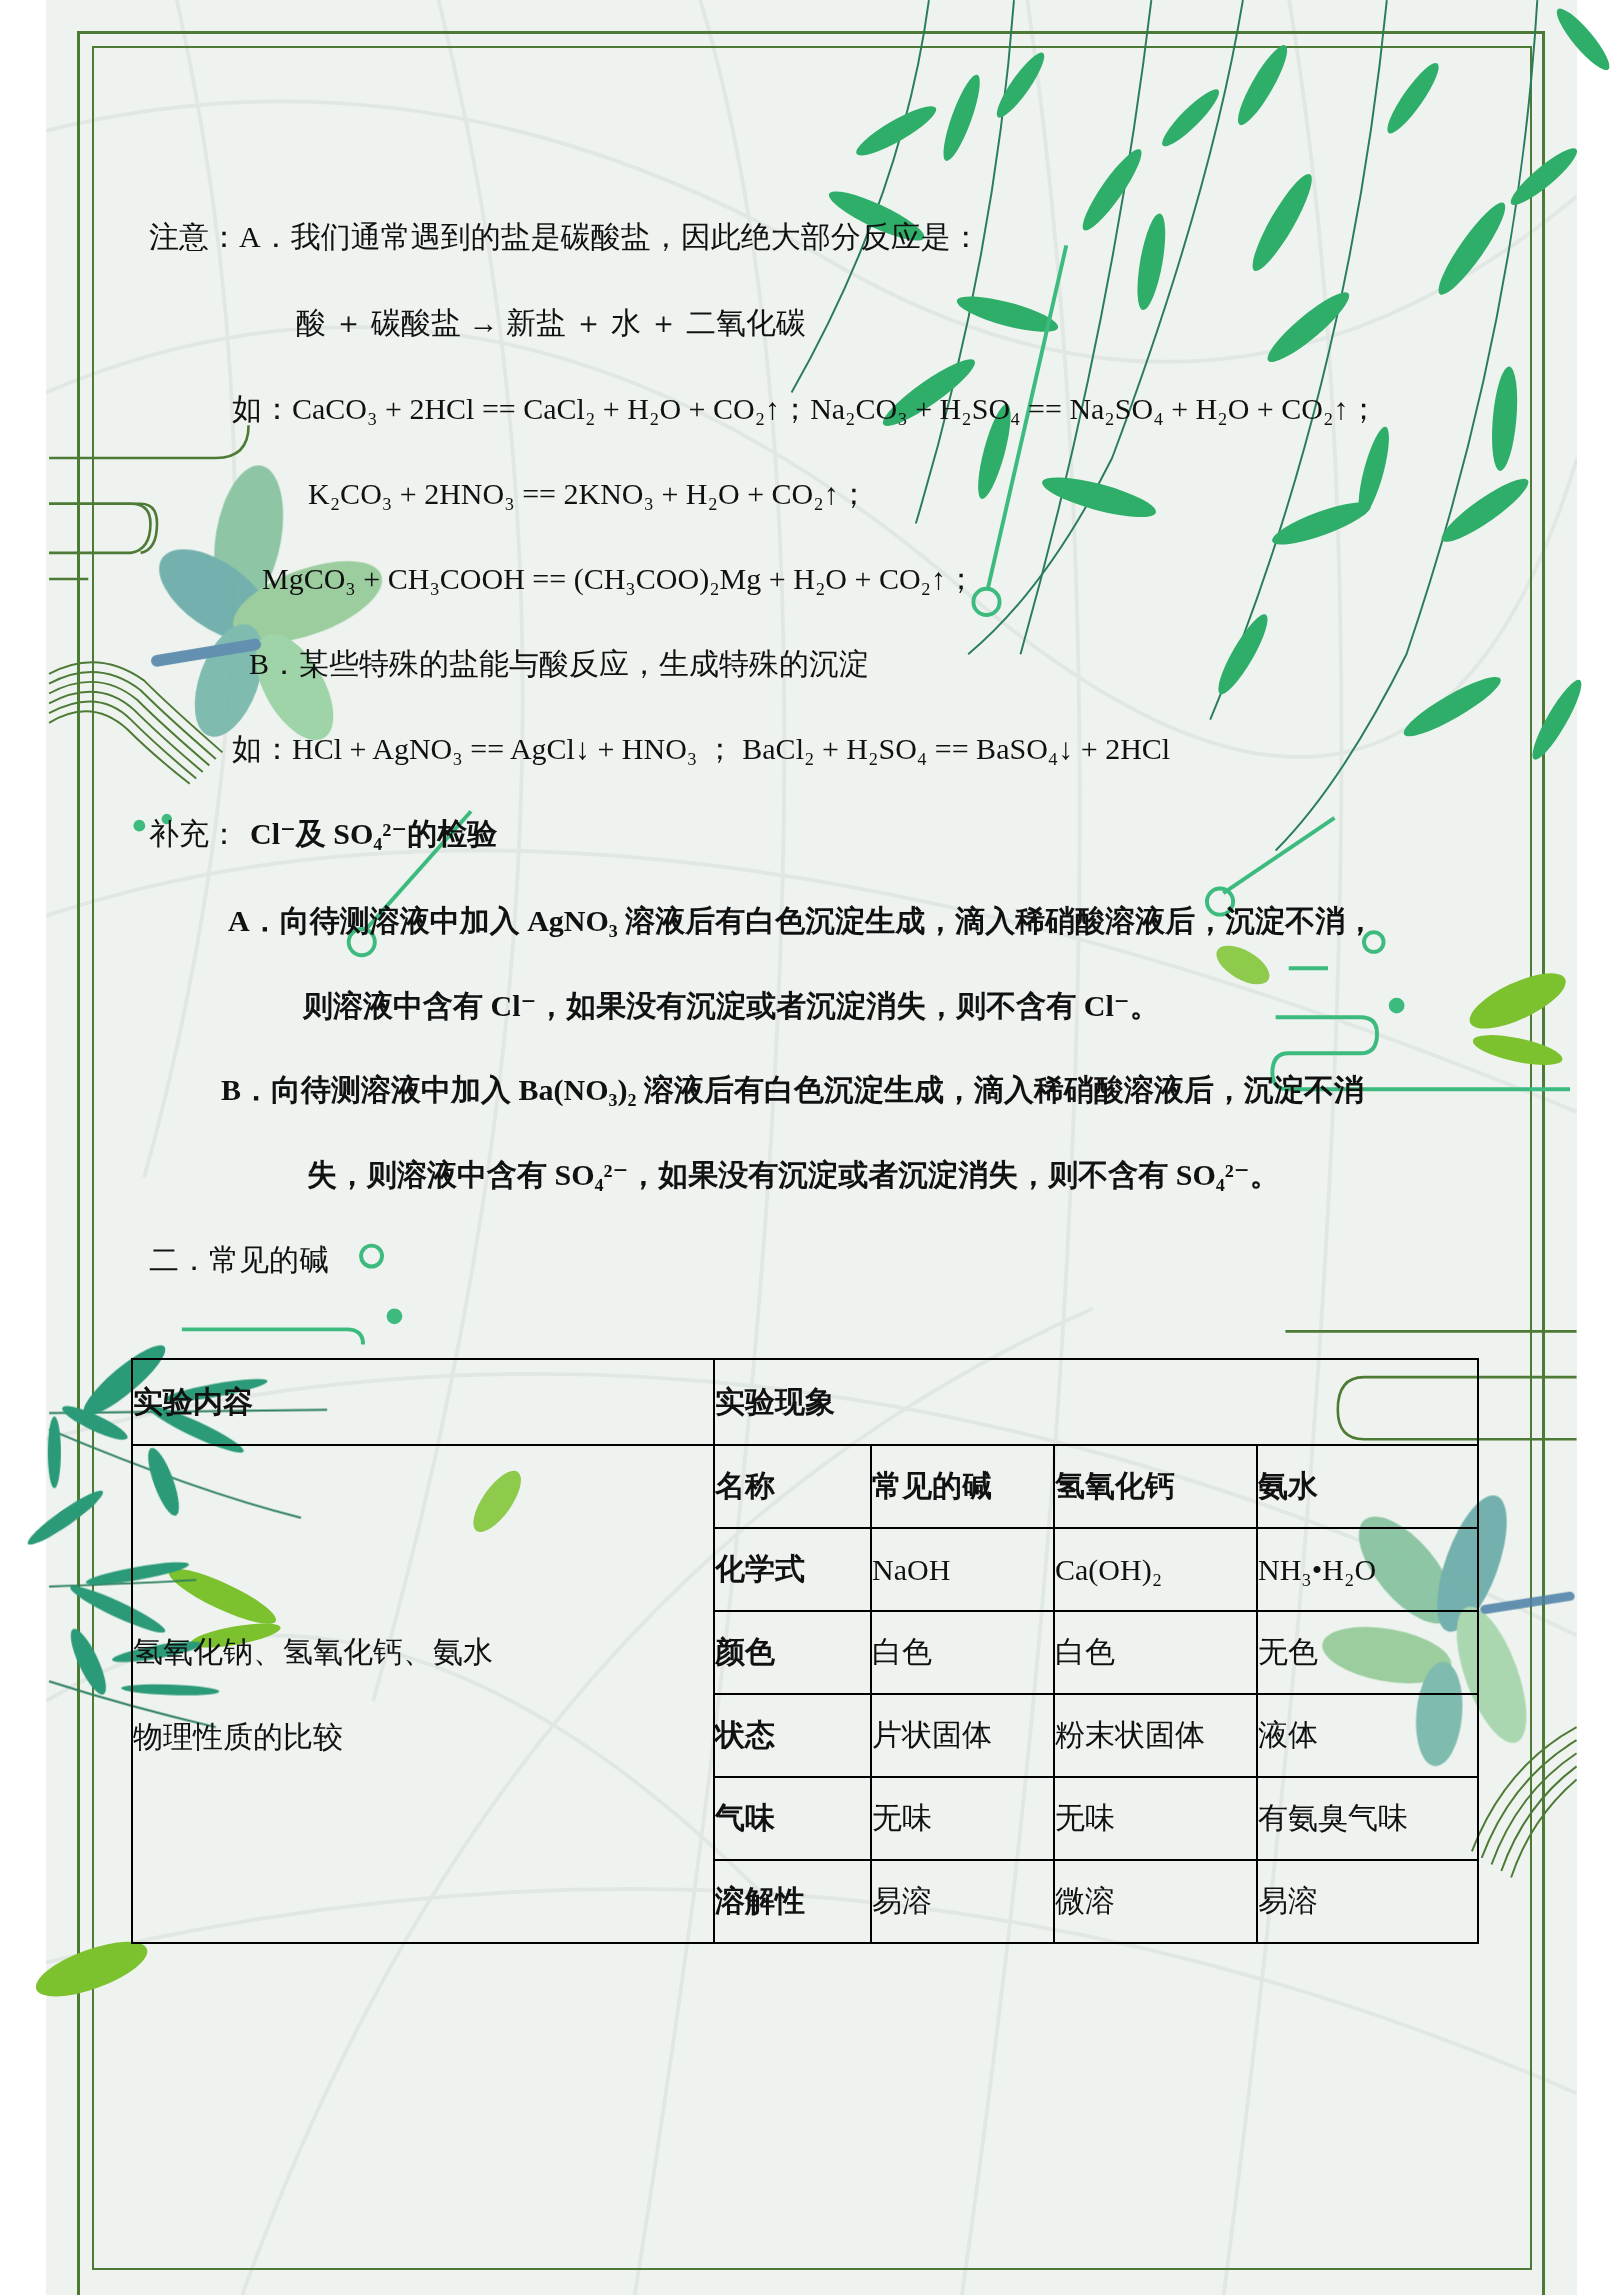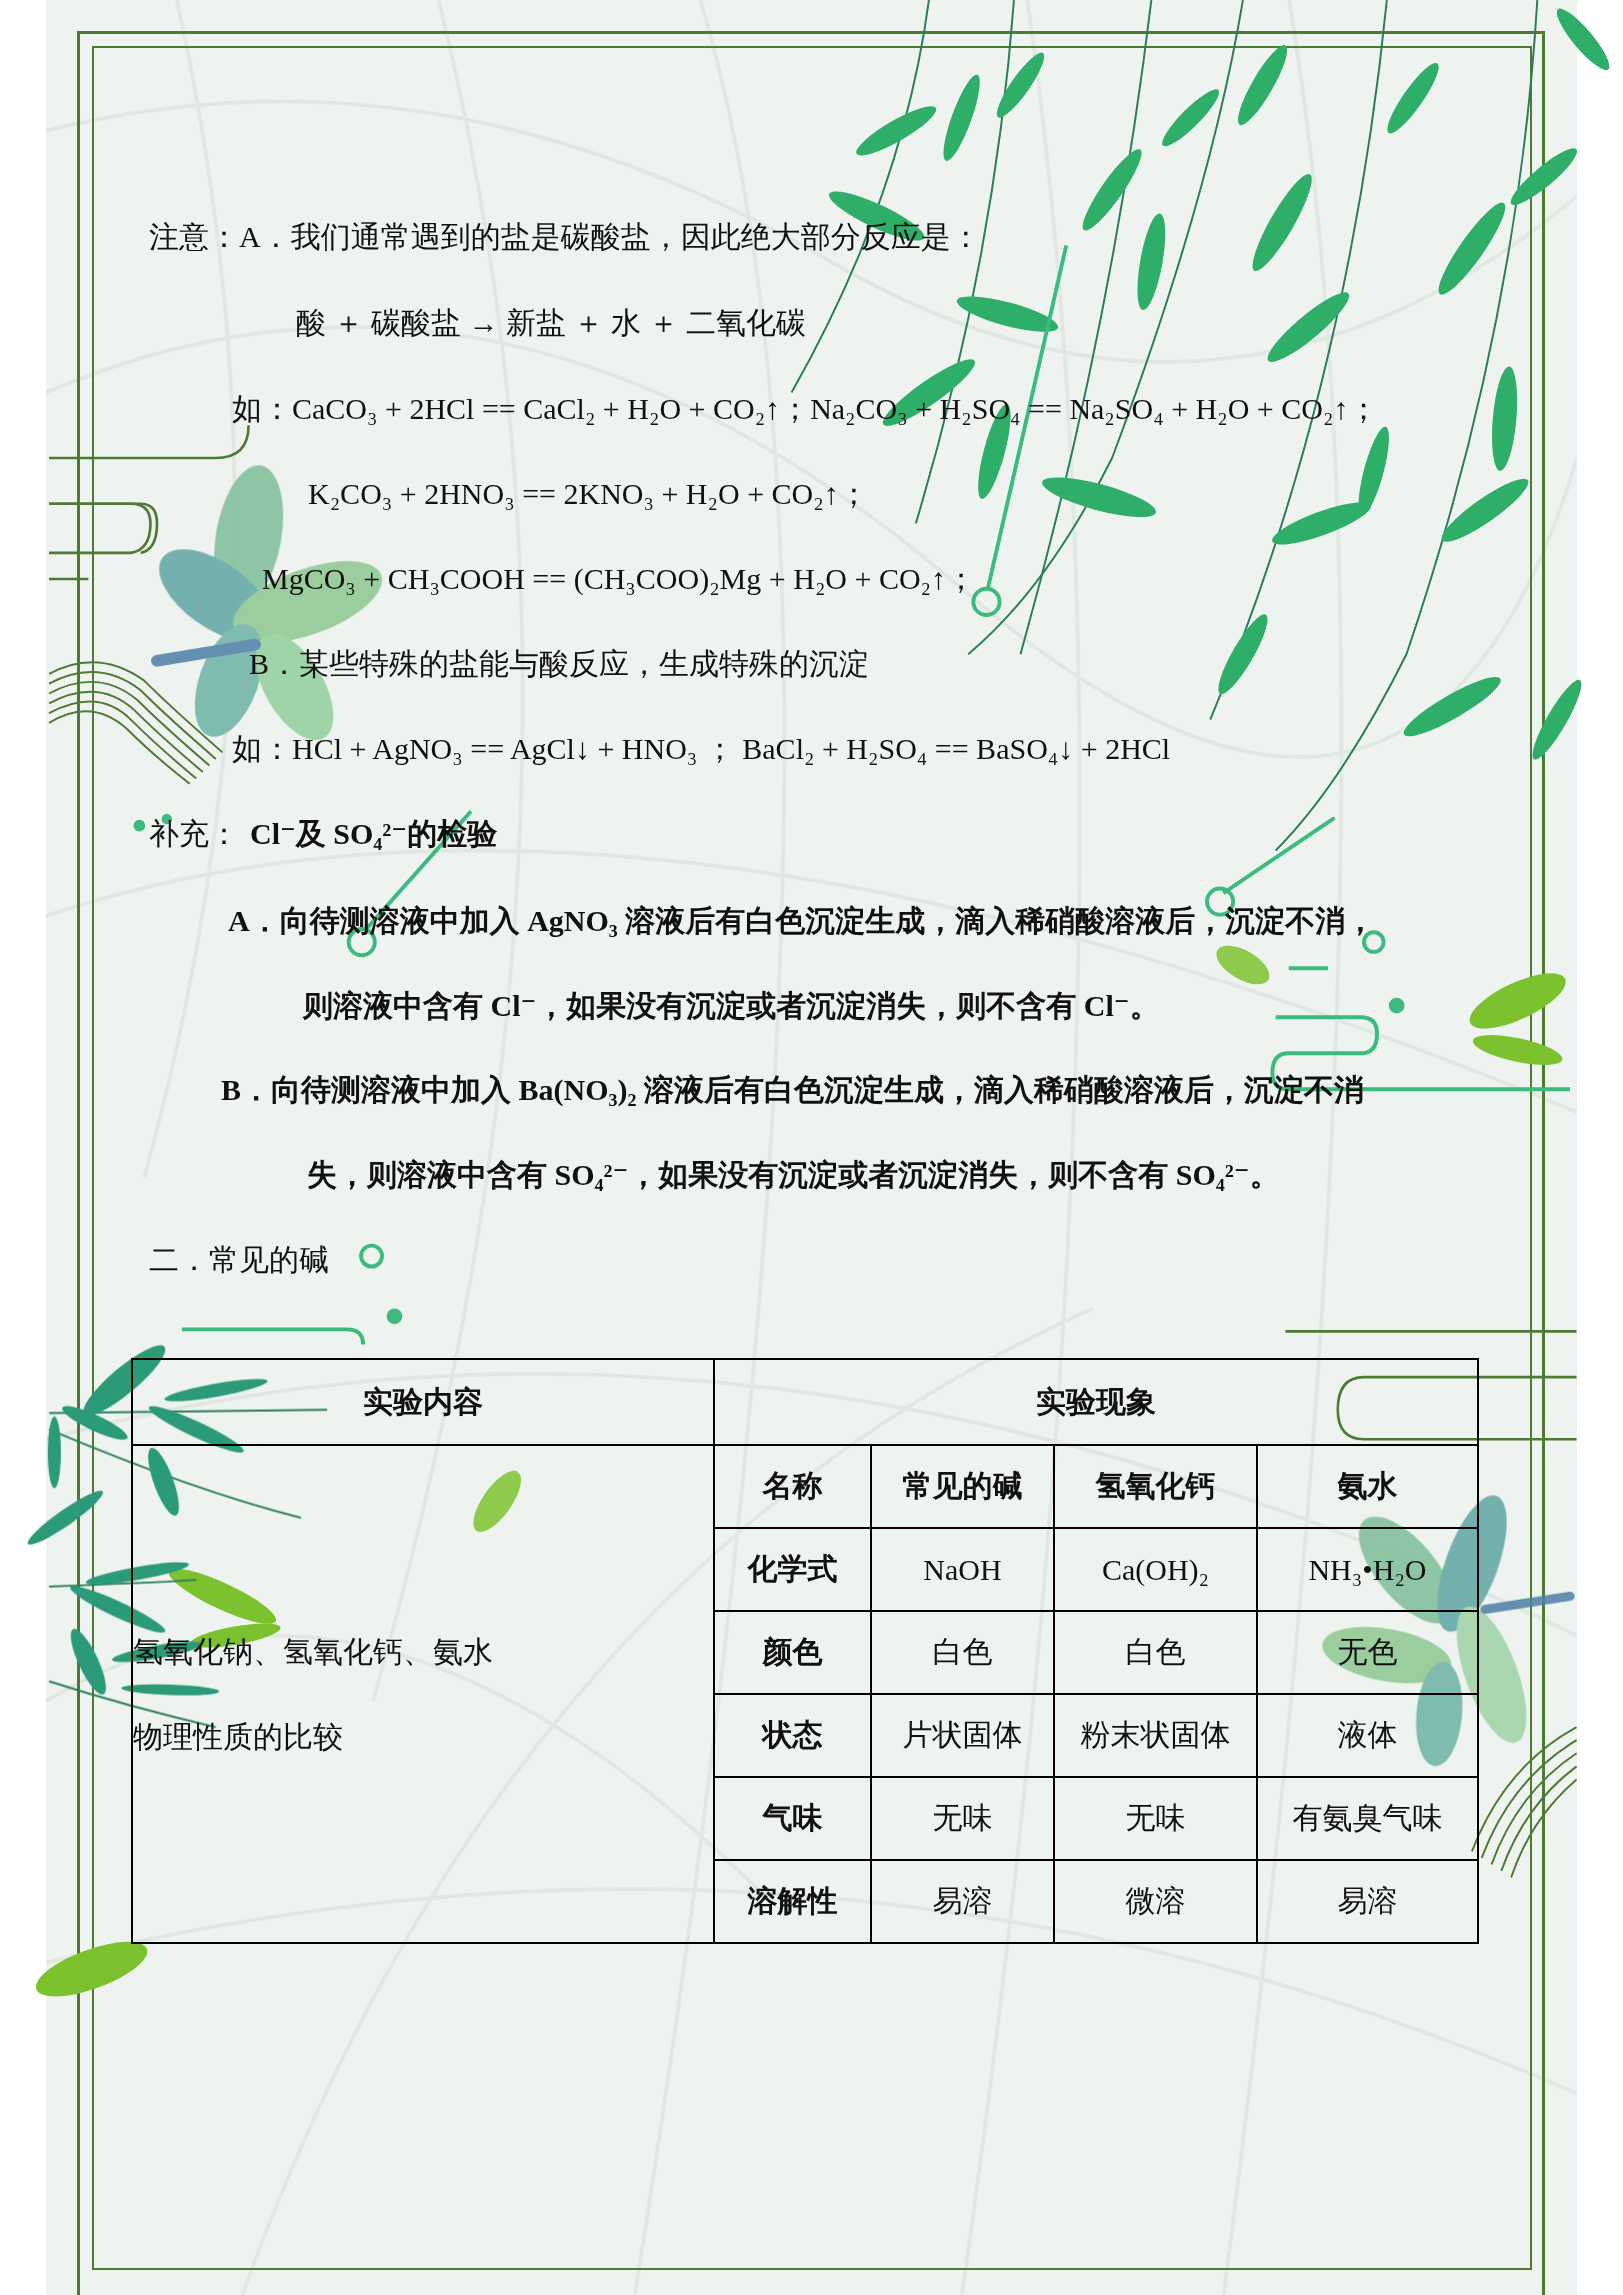--- a/index.html
+++ b/index.html
@@ -6,21 +6,21 @@
   body { width:1623px; height:2295px; position:relative; background:#ffffff; overflow:hidden;
          font-family:"Liberation Serif","DejaVu Serif",serif; color:#111; }
   .page-bg { position:absolute; left:46px; top:0; width:1531px; height:2295px; background:#eef3ef; overflow:hidden; }
   .bg-lines { position:absolute; left:0; top:0; width:100%; height:100%; }
   .frame-outer { position:absolute; left:77px; top:31px; width:1468px; height:2290px; border:3.3px solid #4d7a34; border-bottom:none; box-sizing:border-box; }
   .frame-inner { position:absolute; left:92px; top:46px; width:1440px; height:2224px; border:2.6px solid #4d7a34; box-sizing:border-box; }
   .deco { position:absolute; left:0; top:0; width:1623px; height:2295px; pointer-events:none; }
   .line { position:absolute; font-size:30px; line-height:1; white-space:nowrap;text-align:right; }
   .bold { font-weight:bold; }
   table.bases { position:absolute; left:131px; top:1358px; border-collapse:collapse; font-size:30px; }
-  table.bases td { border:2.6px solid #000; text-align:center; vertical-align:middle; padding:0; height:81px; }
+  table.bases td { border:2.6px solid #000; text-align:left; vertical-align:middle; padding:0; height:81px; }
   table.bases td.head { font-weight:bold; }
   table.bases td.desc { text-align:left; vertical-align:middle; line-height:85px; font-weight:normal; }
 </style>
 </head>
 <body>
 
 <div class="page-bg">
   <svg class="bg-lines" viewBox="0 0 2340 3508" preserveAspectRatio="none">
     <g fill="none" stroke="#dfe6e2" stroke-width="6" opacity="0.8">
       <path d="M0 200 Q600 50 1200 400 T2340 300"></path>

